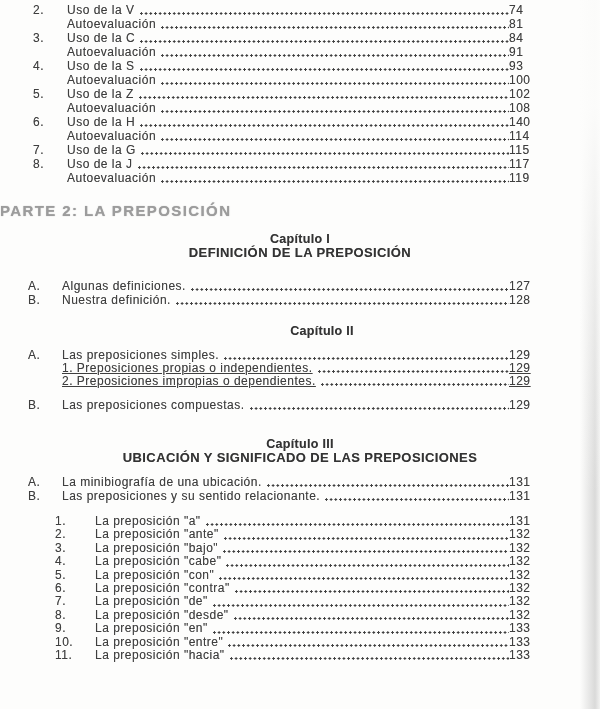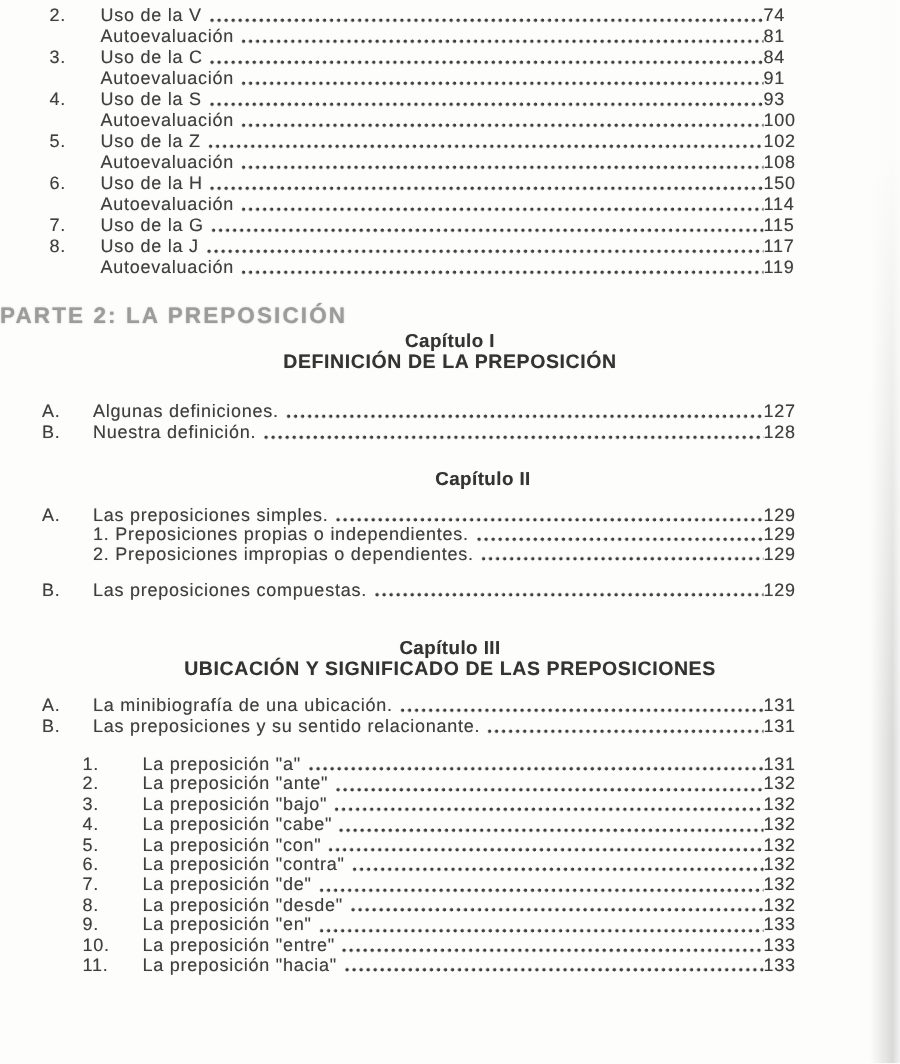--- a/index.html
+++ b/index.html
@@ -35,25 +35,25 @@
   .toc-top{padding-top:3px;margin:0 23px 0 33px;line-height:14px;}
   .part-title{
     margin-top:17px;text-align:left;
     font-size:15px;font-weight:bold;line-height:18px;
     color:var(--accent,#9c9c9c);letter-spacing:1.4px;
     text-shadow:0 0 1px rgba(150,150,150,0.8);
   }
   .chapter-head{text-align:center;font-weight:bold;color:#333;}
   .chapter-head .t{font-size:12.5px;line-height:14px;letter-spacing:0.3px;}
   .chapter-head .s{font-size:13px;line-height:14px;letter-spacing:0.4px;}
-  .ch1-head{}
+  .ch1-head{margin-top:12px;}
   .ch1-rows{margin:19px 23px 0 28px;line-height:14px;}
   .ch2-head{margin-top:17px;padding-left:44px;}
   .ch2-row-a{margin:10px 23px 0 28px;line-height:14px;}
-  .ch2-subs{margin:0 23px 0 62px;line-height:13px;}
+  .ch2-subs{margin:0 23px 0 62px;line-height:13px;text-decoration:underline;}
   .ch2-row-b{margin:10px 23px 0 28px;line-height:14px;}
   .ch3-head{margin-top:25px;}
   .ch3-rows{margin:10px 23px 0 28px;line-height:14px;}
   .ch3-subs{margin:12px 23px 0 55px;line-height:13.4px;}
   .ch3-subs .num{width:40px;}
 </style>
 </head>
 <body>
 
 <div class="page">
@@ -113,21 +113,21 @@
         <span class="num"></span>
         <span class="lbl">Autoevaluación</span>
         <span class="leader"></span>
         <span class="pg">108</span>
       </div>
 
       <div class="row">
         <span class="num">6.</span>
         <span class="lbl">Uso de la H</span>
         <span class="leader"></span>
-        <span class="pg">150</span>
+        <span class="pg">140</span>
       </div>
 
       <div class="row">
         <span class="num"></span>
         <span class="lbl">Autoevaluación</span>
         <span class="leader"></span>
         <span class="pg">114</span>
       </div>
 
       <div class="row">

